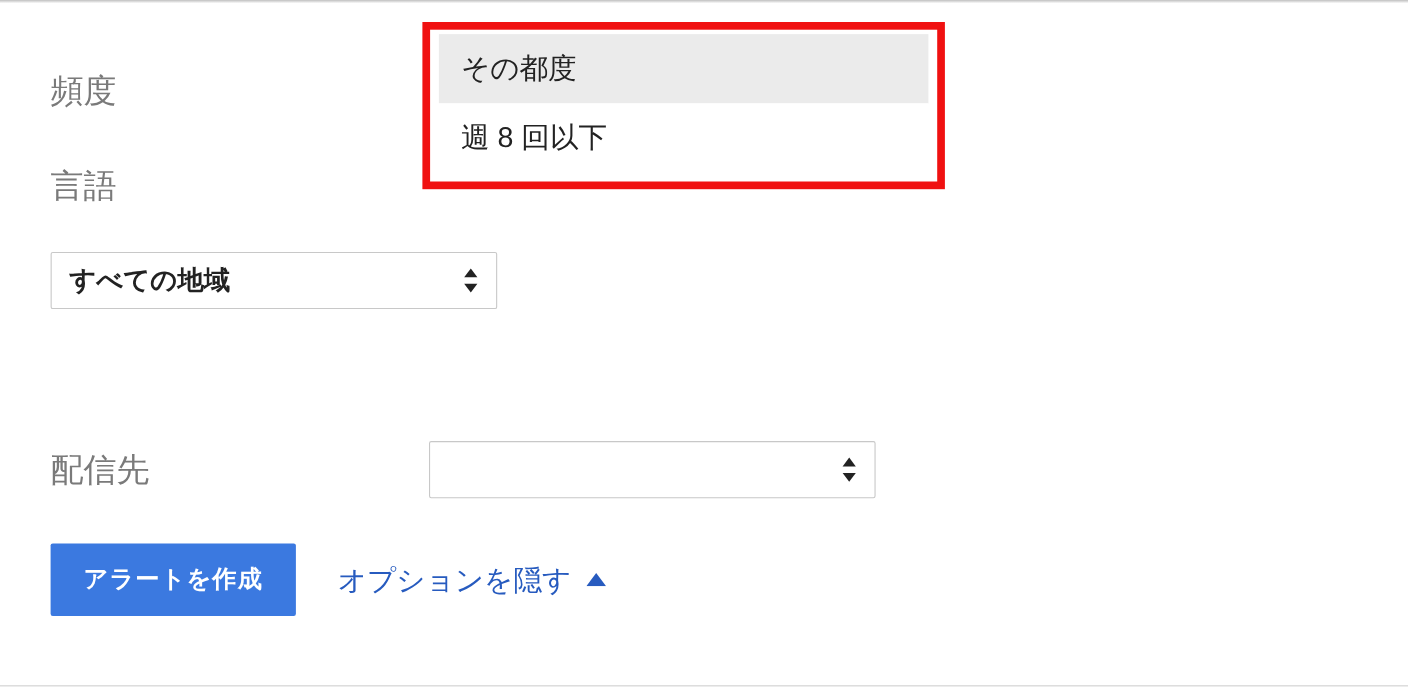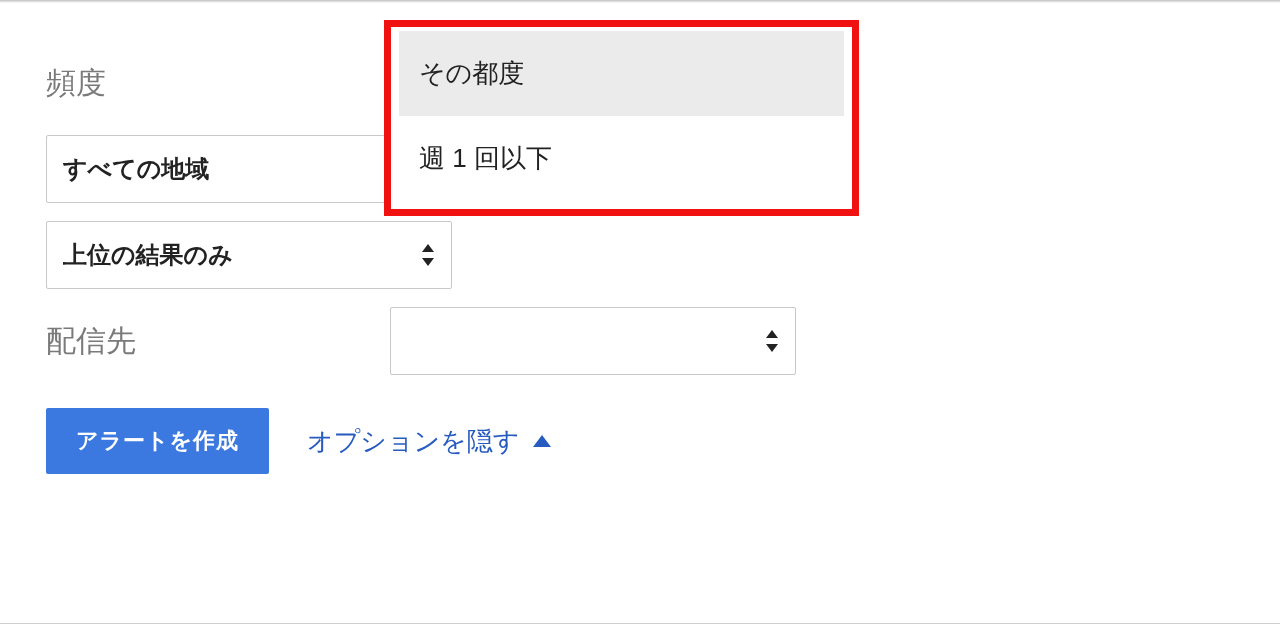--- a/index.html
+++ b/index.html
@@ -28,21 +28,21 @@
     }
     .label {
       width: 344px;
       font-size: 30px;
       color: #7a7a7a;
       flex-shrink: 0;
     }
     .select-wrap {
       position: relative;
       width: 406px;
-      height: 68px;
+      height: 52px;
     }
     .select-box {
       width: 100%;
       height: 100%;
       border: 1px solid #c8c8c8;
       border-radius: 2px;
       background: #ffffff;
       display: flex;
       align-items: center;
       padding: 0 48px 0 16px;
@@ -68,21 +68,21 @@
       top: 20px;
       width: 475px;
       border: 7px solid #f01111;
       background: #ffffff;
       z-index: 10;
     }
     .dropdown-inner {
       padding: 4px 8px 8px 8px;
     }
     .dropdown-option {
-      padding: 25px 20px;
+      padding: 14px 20px;
       font-size: 26px;
       color: #222;
       background: #fff;
     }
     .dropdown-option.selected {
       background: #ebebeb;
     }
 
     .actions-row {
       display: flex;
@@ -127,47 +127,39 @@
 
 <div class="top-shadow"></div>
 
 <div class="form-container">
 
   <div class="form-row">
     <div class="label">頻度</div>
   </div>
 
 
+  <div class="form-row">
+    <div class="label">言語</div>
+  </div>
 
   <div class="form-row">
     <div class="select-wrap">
       <div class="select-box">
         <span>すべての地域</span>
         <span class="select-arrows">
           <svg width="18" height="26" viewBox="0 0 18 26">
             <polygon points="9,2 3,10 15,10" fill="#222"></polygon>
             <polygon points="9,24 3,16 15,16" fill="#222"></polygon>
           </svg>
         </span>
       </div>
     </div>
   </div>
 
   <div class="form-row">
-    <div class="select-wrap">
-      <div class="select-box">
-        <span>上位の結果のみ</span>
-        <span class="select-arrows">
-          <svg width="18" height="26" viewBox="0 0 18 26">
-            <polygon points="9,2 3,10 15,10" fill="#222"></polygon>
-            <polygon points="9,24 3,16 15,16" fill="#222"></polygon>
-          </svg>
-        </span>
-      </div>
-    </div>
   </div>
 
   <div class="form-row">
     <div class="label">配信先</div>
     <div class="select-wrap">
       <div class="select-box">
         <span></span>
         <span class="select-arrows">
           <svg width="18" height="26" viewBox="0 0 18 26">
             <polygon points="9,2 3,10 15,10" fill="#222"></polygon>
@@ -188,17 +180,17 @@
         </svg>
       </span>
     </div>
   </div>
 
 </div>
 
 <div class="dropdown-overlay">
   <div class="dropdown-inner">
     <div class="dropdown-option selected">その都度</div>
-    <div class="dropdown-option">週 1 回以下</div>
+    <div class="dropdown-option">週 8 回以下</div>
   </div>
 </div>
 
 <div class="bottom-line"></div>
 
 </body></html>

